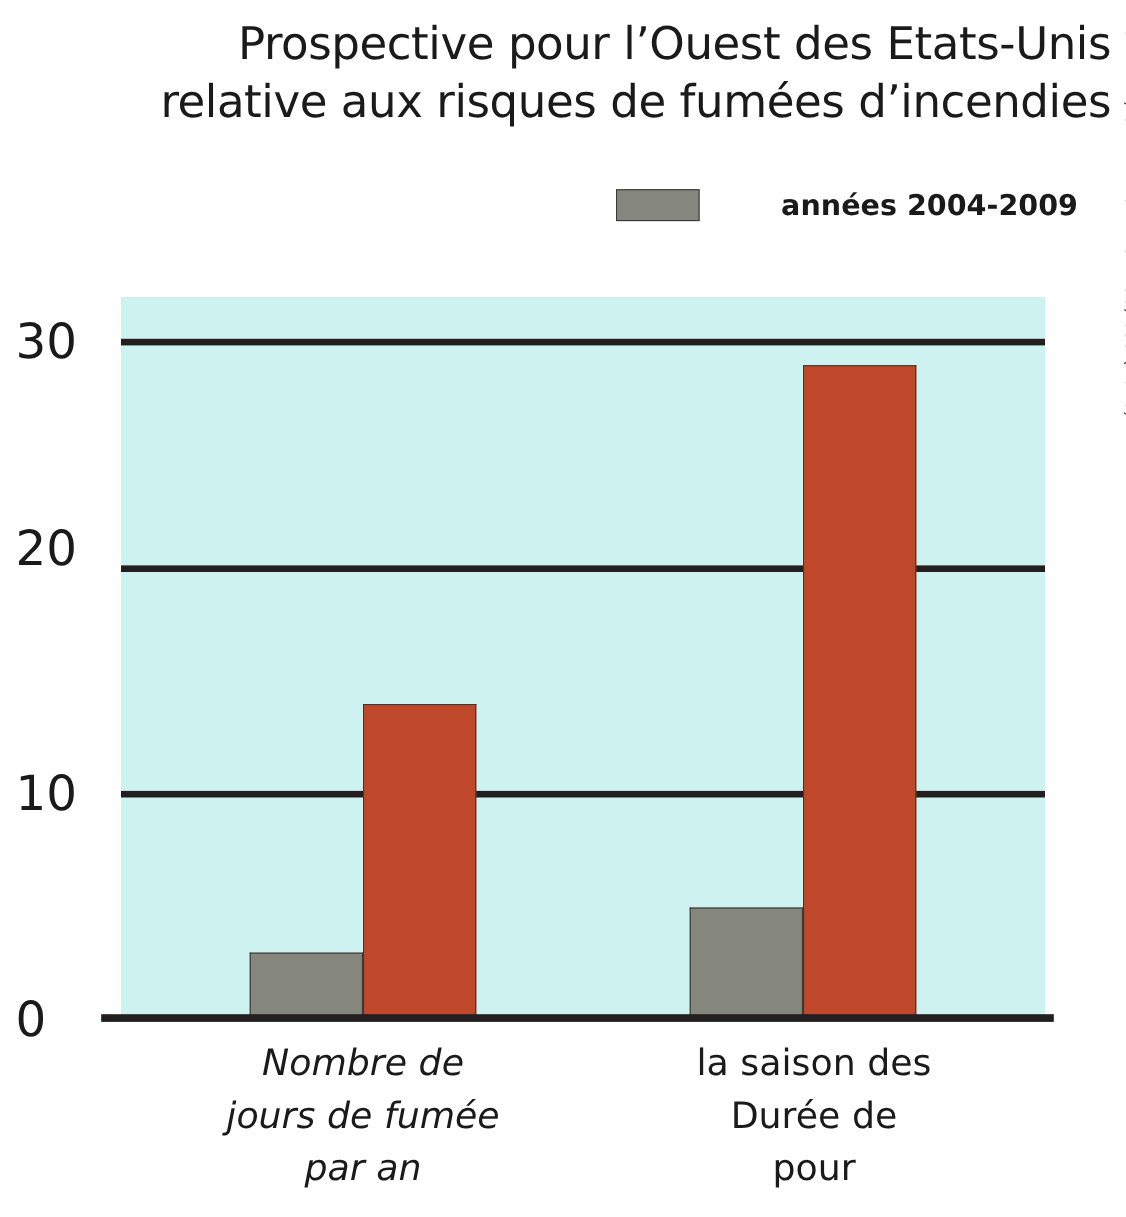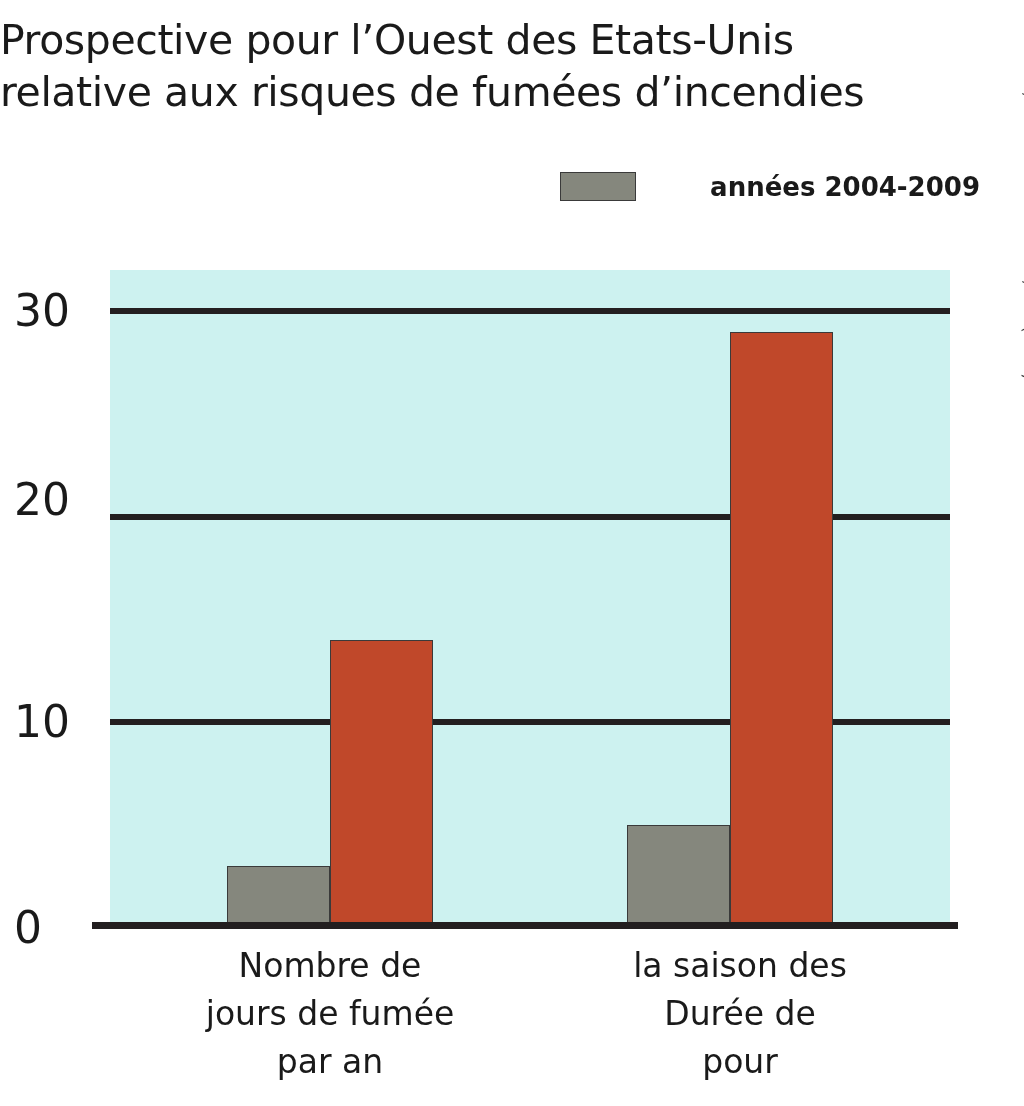--- a/index.html
+++ b/index.html
@@ -15,21 +15,21 @@
     color: #231f20;
     overflow: hidden;
   }
 
   
   #title-block {
     position: absolute;
     left: 0;
     top: 14px;
     width: 1010px;
-    text-align: left;
+    text-align: right;
     font-size: 41px;
     line-height: 1.28;
     font-weight: 400;
     letter-spacing: -0.4px;
     color: #1a1a1a;
   }
   #title-block .line { display: block; white-space: nowrap; }
 
   
   #legend {
@@ -119,21 +119,21 @@
 
   
   .cat-label {
     position: absolute;
     top: 672px;
     font-size: 33px;
     line-height: 1.45;
     text-align: center;
     color: #1a1a1a;
   }
-  #cat-0 { left: 130px; width: 400px; }
+  #cat-0 { left: 130px; width: 400px; font-style: italic; }
   #cat-1 { left: 540px; width: 400px; }
 
   
   #source-credit {
     position: absolute;
     right: 4px;
     top: 380px;
     font-size: 15px;
     letter-spacing: 0.6px;
     color: #3a3a3a;

